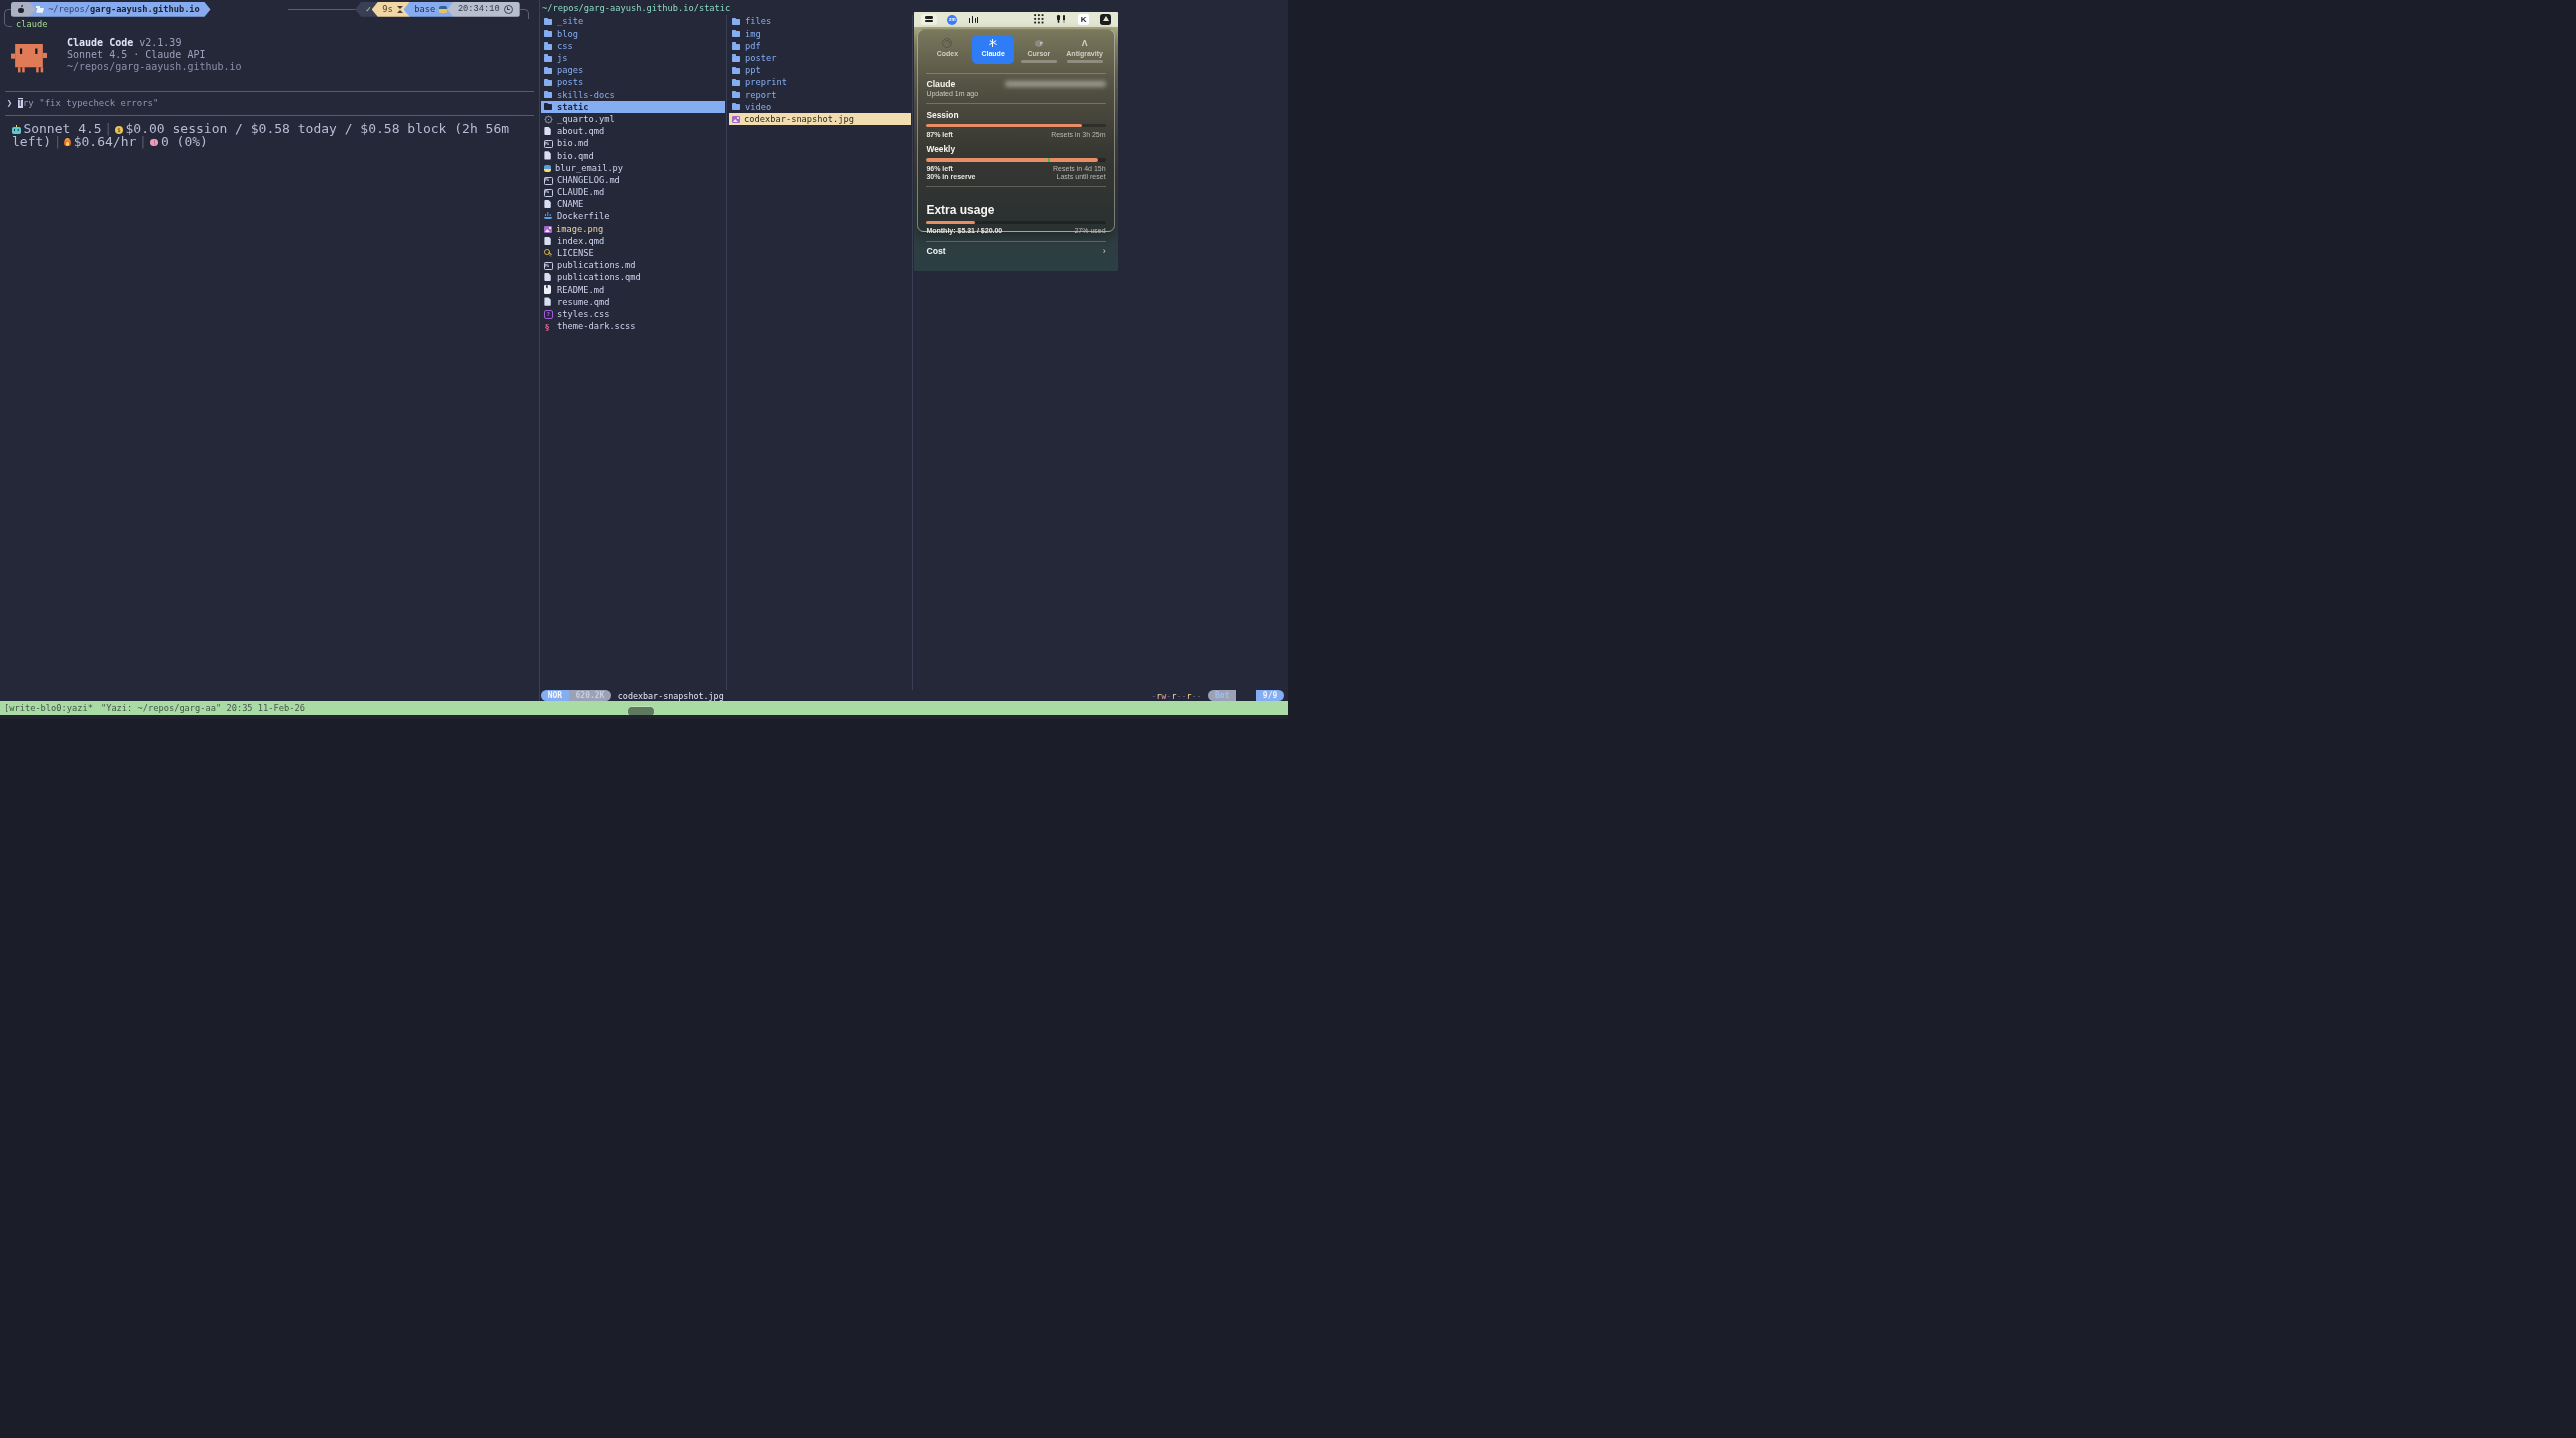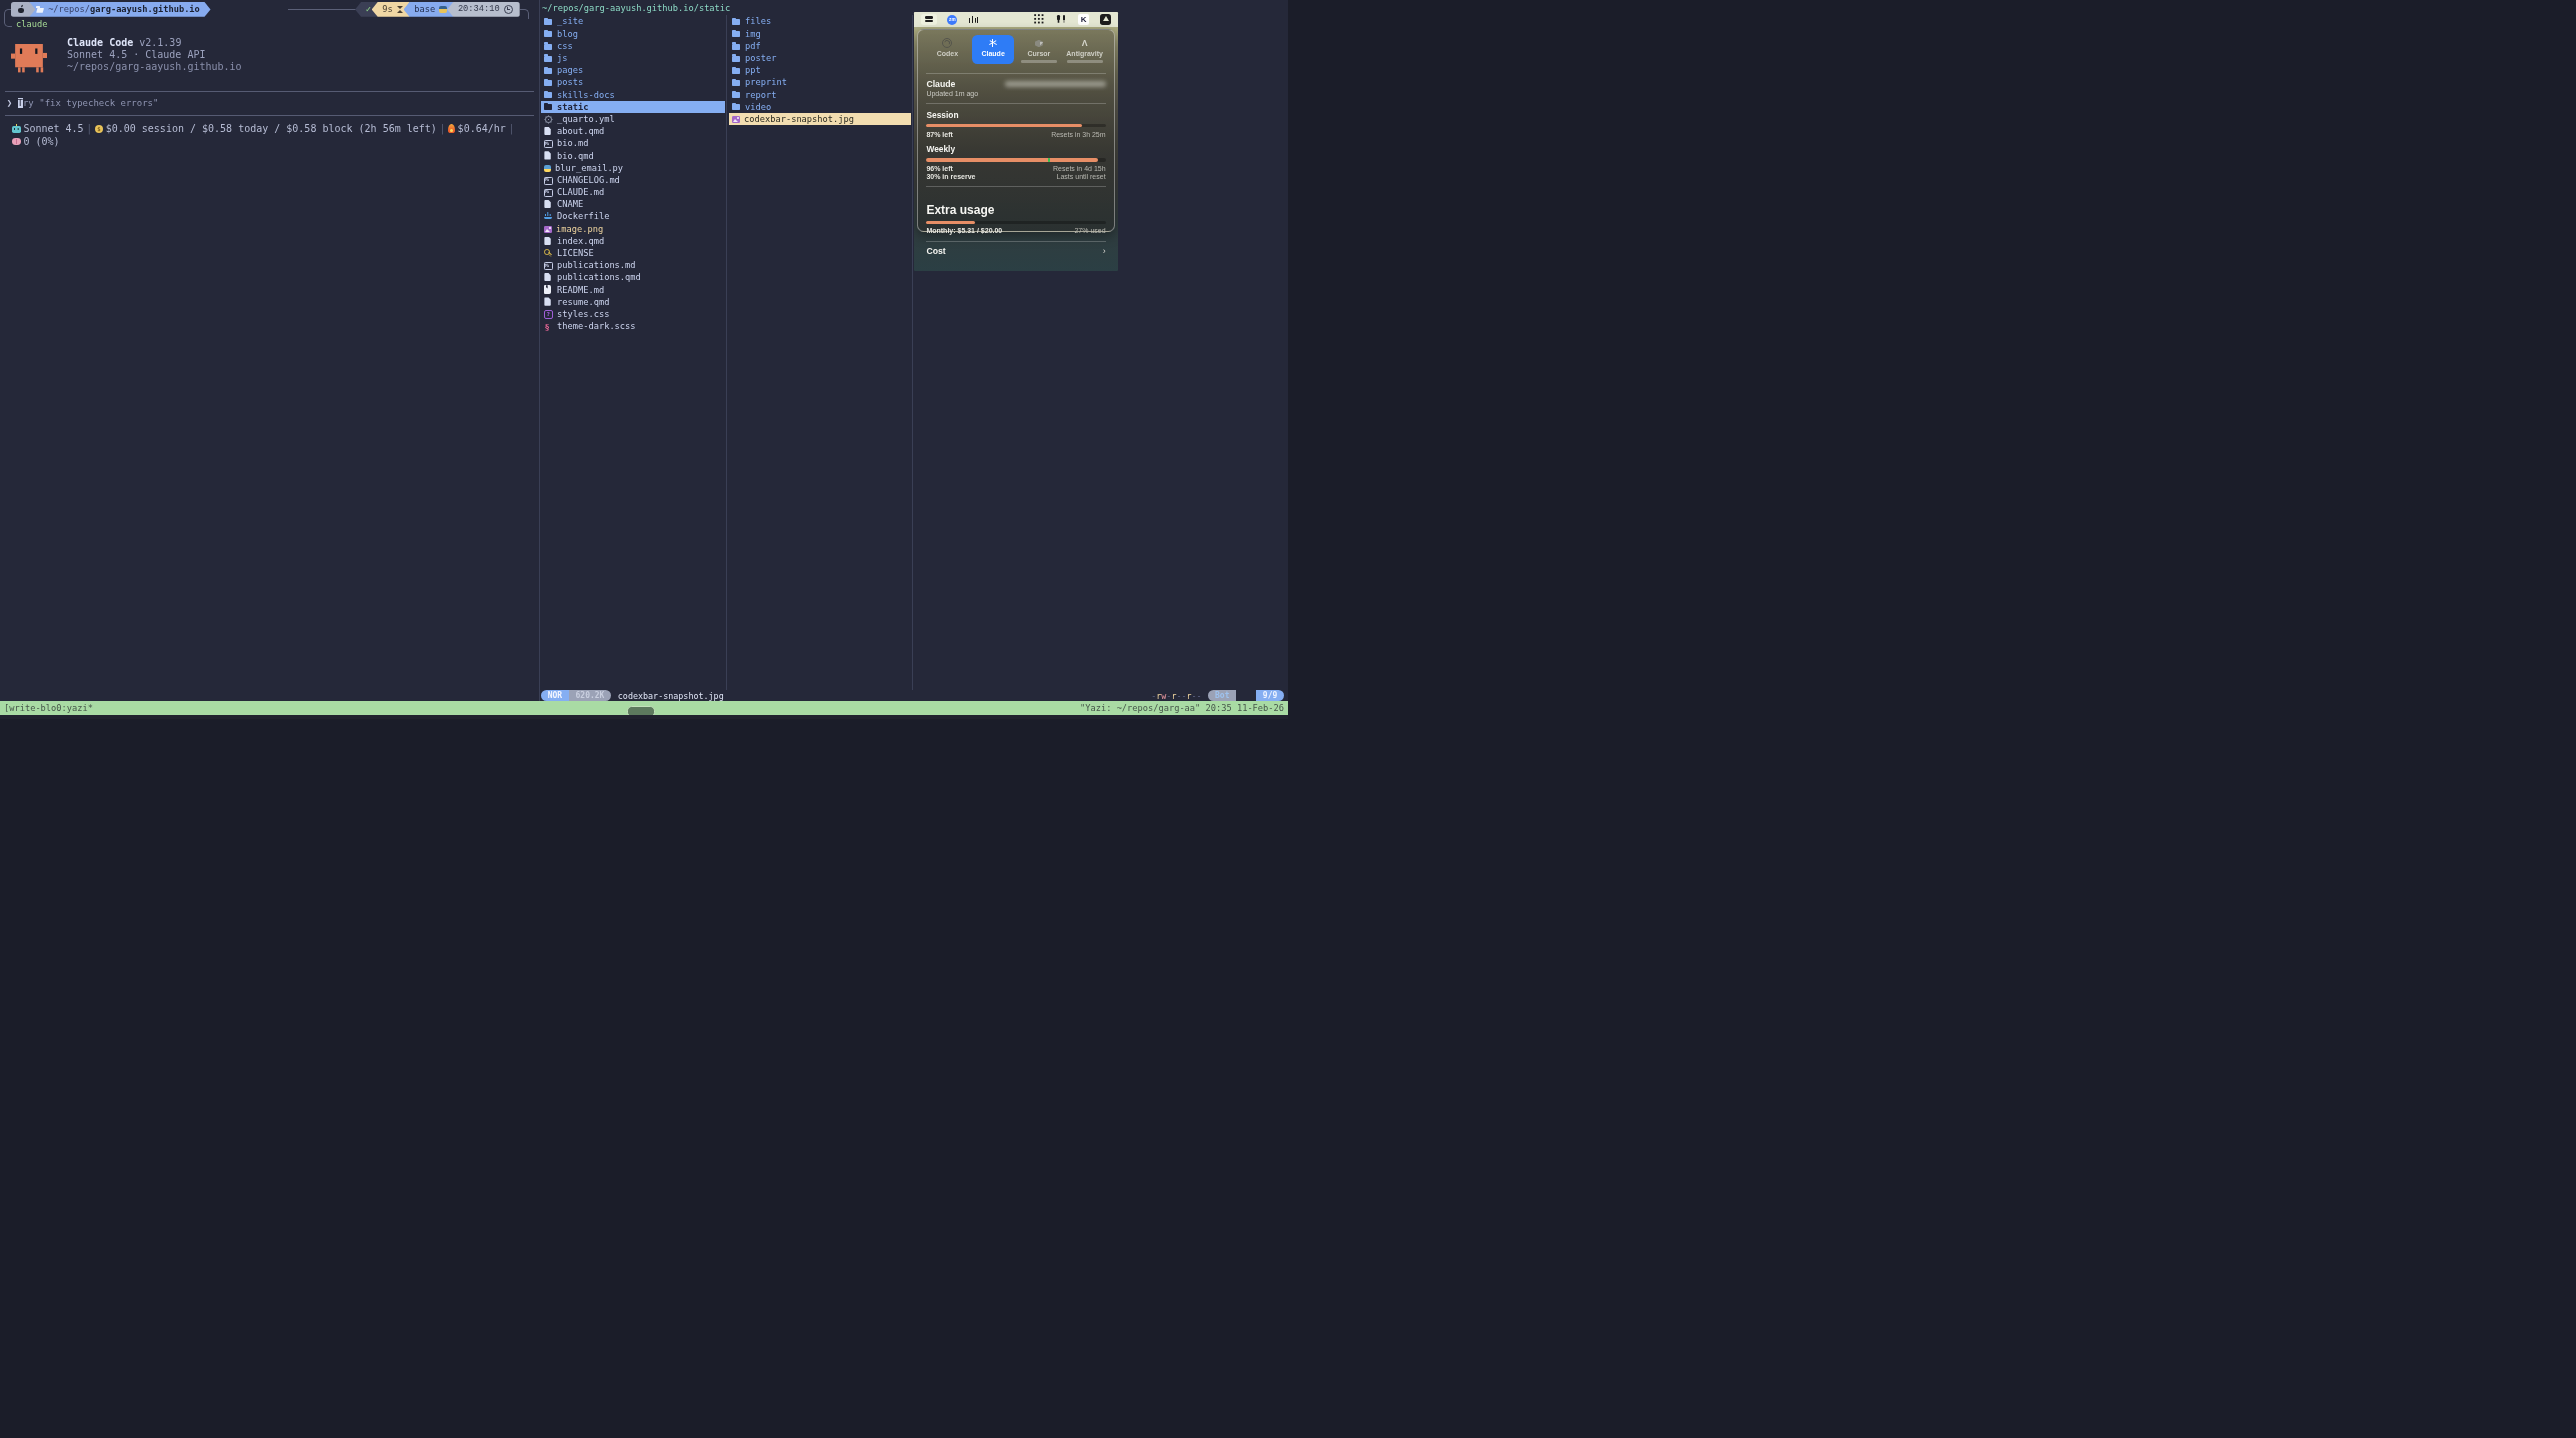--- a/index.html
+++ b/index.html
@@ -55,21 +55,21 @@
   
   .cc-logo{left:10.7px;top:36px;}
   .cc-text{left:67px;top:37px;line-height:12px;font-size:10px;}
   .cc-title{color:#dee4f8;font-weight:700;}
   .cc-ver,.cc-model{color:#9ba1bd;}
   .cc-cwd{color:#8a90ac;}
   .divider{height:0.7px;background:#565b73;left:5.4px;width:529px;}
   .promptline{left:6.7px;top:98px;font-size:9px;color:#8f95b2;white-space:pre;}
   .pchar{color:#c3c9e2;}
   .cursorblk{background:#c9d0ea;color:#1e2232;}
-  .statusline{left:12px;top:123px;width:511px;line-height:12.7px;font-size:10px;color:#b6bcd4;}
+  .statusline{left:12px;top:123px;width:511px;line-height:12.7px;font-size:13px;color:#b6bcd4;}
   .statusline .sep{color:#565b73;padding:0 2.7px;}
   .e{position:relative;display:inline-block;vertical-align:-0.7px;margin-right:2.7px;}
   .e::before,.e::after{content:"";position:absolute;}
   .e-robot{width:8.7px;height:6.7px;background:#63c5ce;border-radius:1.7px;}
   .e-robot::before{left:1.7px;top:1.7px;width:1.3px;height:2.3px;background:#1e3038;box-shadow:3.7px 0 0 #1e3038;}
   .e-robot::after{left:3.9px;top:-1.7px;width:1px;height:1.7px;background:#e8d25e;}
   .e-money{width:8px;height:8px;background:#e8c35a;border-radius:50%;}
   .e-money::after{content:"$";position:absolute;left:0;right:0;top:0;text-align:center;
                   font:700 5.7px/8px "DejaVu Sans Mono",monospace;color:#7a5a18;}
   .e-fire{width:6.7px;height:8.7px;background:linear-gradient(180deg,#f6a83c,#ee5f2a 70%);
@@ -133,21 +133,21 @@
   .p-size{background:#9ba2b6;color:#c9cfdf;border-radius:0 6px 6px 0;}
   .yz-file{margin-left:6.7px;color:#dfe4f5;font-size:8.4px;}
   .yz-right{margin-left:auto;display:flex;align-items:center;gap:6.7px;}
   .perms{font-size:8.4px;letter-spacing:0;}
   .p-dim{color:#62688a;}.p-r{color:#eed49f;}.p-w{color:#ee99a0;}
   .p-scroll{background:#9ba2b6;color:#9ec2ee;border-radius:6px 0 0 6px;}
   .p-count{background:#85aef2;color:#eef3ff;border-radius:0 6px 6px 0;}
 
   
   .tmuxbar{left:0;top:701px;width:1288px;height:14px;background:#a9dba4;color:#46564a;
-           font-size:8.7px;display:flex;align-items:center;justify-content:space-between;padding:0 4px;box-sizing:border-box;}
+           font-size:8.7px;display:flex;align-items:center;padding:0 4px;box-sizing:border-box;gap:8px;}
   .tmux-pill{left:627px;top:706px;width:25.5px;height:8.7px;background:#5d7a5e;
              border:1px solid #c3e2bc;border-radius:4.7px;}
   .bottomstrip{left:0;top:715px;width:1288px;height:4px;background:#20222e;}
 
   
   .snapshot{left:914px;top:12px;width:204px;height:259px;border-radius:1.3px;overflow:hidden;
     background:linear-gradient(180deg,#c2c29a 0%,#a8a87e 7%,#8c8a6a 14%,#6e6c56 24%,
                #55534a 38%,#45453e 52%,#3a3c3a 66%,#303c3e 82%,#2b3f44 100%);
     font-family:"Liberation Sans",sans-serif;}
   .menubar{position:absolute;left:0;top:0;width:100%;height:14.8px;background:#e4e7d3;

